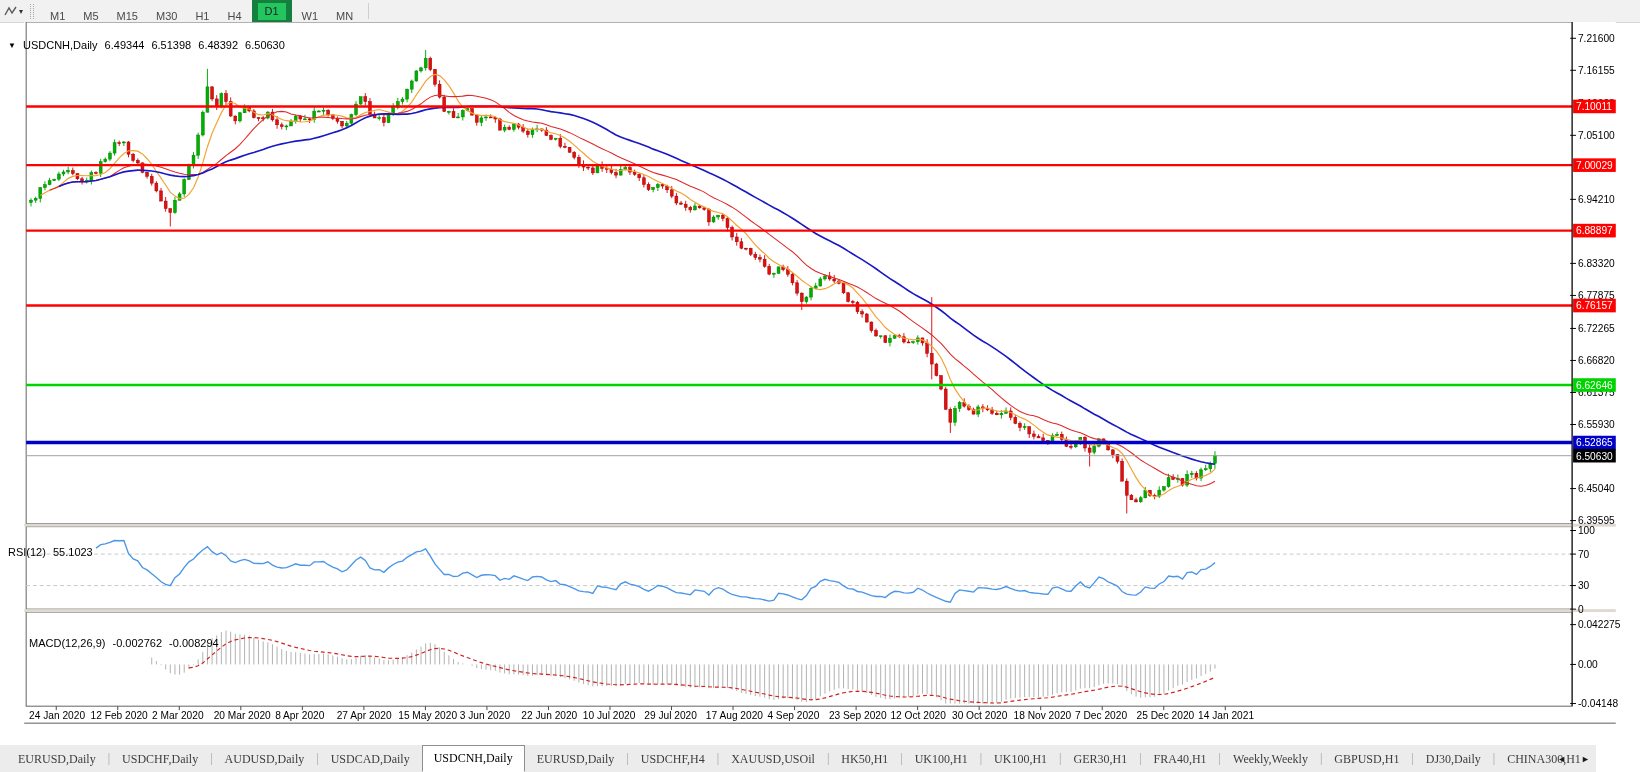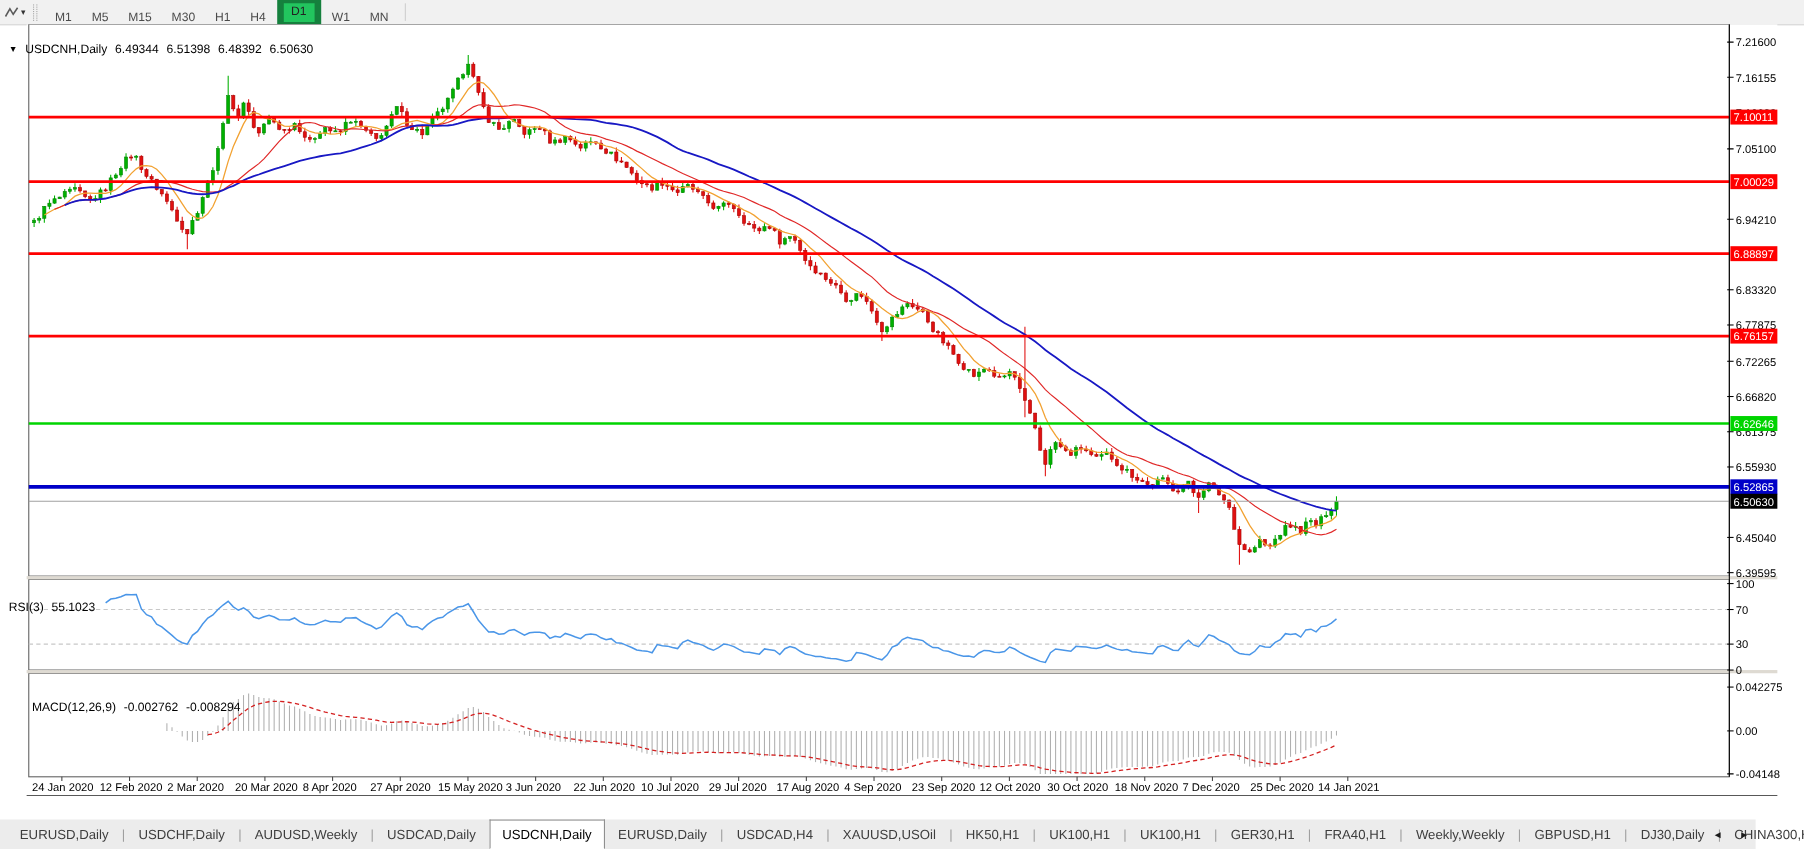--- a/index.html
+++ b/index.html
@@ -25,21 +25,21 @@
   .toolbar-sep{width:1px;height:16px;background:#cfcfcf;margin:0 6px;}
   
   #chart-svg{position:absolute;top:22px;left:0;}
   
   .ind-label{position:absolute;font-size:11px;color:#000;white-space:nowrap;z-index:5;}
   .ind-label span{margin-right:4px;}
   .title-marker{font-size:8px;margin-right:4px;position:relative;top:-1px;}
   
   .tabs{
     position:absolute;left:0;bottom:0;width:1596px;height:27px;
-    background:#ececec;display:flex;align-items:stretch;font-size:12px;color:#3d3d3d;
+    background:#ececec;display:flex;align-items:stretch;font-size:12px;color:#3d3d3d;font-family:Liberation Serif, serif;
   }
   .tab{
     display:flex;align-items:center;padding:0 11px;cursor:default;white-space:nowrap;
     border:1px solid transparent;border-bottom:none;
   }
   .tab.active{
     background:#fff;border:1px solid #8f8f8f;border-bottom:1px solid #fff;
     color:#000;margin-top:0px;
   }
   .tab-sep{color:#9f9f9f;align-self:center;font-size:12px;}
@@ -944,43 +944,43 @@
 <div class="ind-label" style="left:8px;top:27px;margin-top:12px;">
   <span class="title-marker">▼</span>
   <span>USDCNH,Daily</span>
   <span>6.49344</span>
   <span>6.51398</span>
   <span>6.48392</span>
   <span>6.50630</span>
 </div>
 
 <div class="ind-label" style="left:8px;top:546px;">
-  <span>RSI(3)</span>
+  <span>RSI(12)</span>
   <span>55.1023</span>
 </div>
 
 <div class="ind-label" style="left:8px;top:637px;margin-left:21px;">
   <span>MACD(12,26,9)</span>
   <span>-0.002762</span>
   <span>-0.008294</span>
 </div>
 
 <div class="tabs">
   <div id="tab-list" style="display:flex;align-items:stretch;padding-left:6px;">
       <div class="tab">EURUSD,Daily</div>
       <span class="tab-sep">|</span>
       <div class="tab">USDCHF,Daily</div>
       <span class="tab-sep">|</span>
-      <div class="tab">AUDUSD,Weekly</div>
+      <div class="tab">AUDUSD,Daily</div>
       <span class="tab-sep">|</span>
       <div class="tab">USDCAD,Daily</div>
       <div class="tab active">USDCNH,Daily</div>
       <div class="tab">EURUSD,Daily</div>
       <span class="tab-sep">|</span>
-      <div class="tab">USDCAD,H4</div>
+      <div class="tab">USDCHF,H4</div>
       <span class="tab-sep">|</span>
       <div class="tab">XAUUSD,USOil</div>
       <span class="tab-sep">|</span>
       <div class="tab">HK50,H1</div>
       <span class="tab-sep">|</span>
       <div class="tab">UK100,H1</div>
       <span class="tab-sep">|</span>
       <div class="tab">UK100,H1</div>
       <span class="tab-sep">|</span>
       <div class="tab">GER30,H1</div>

